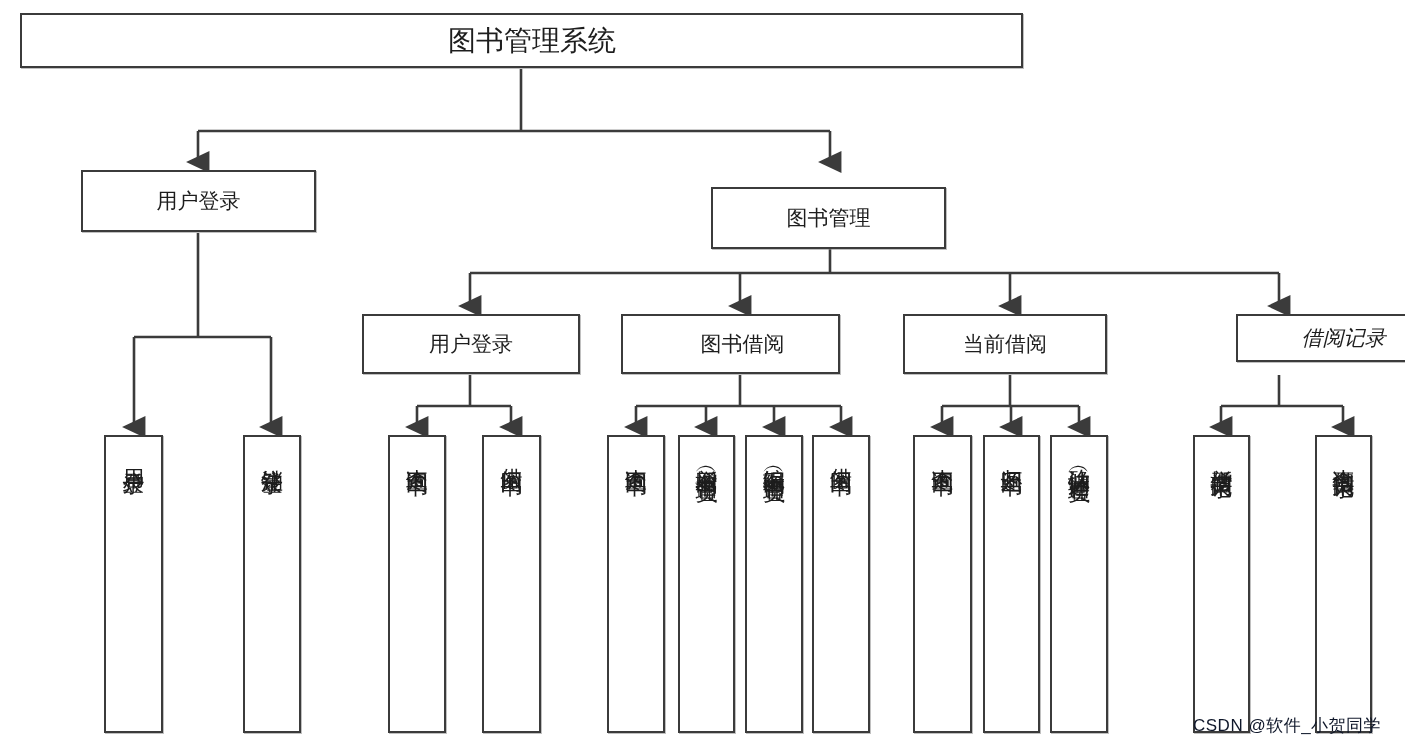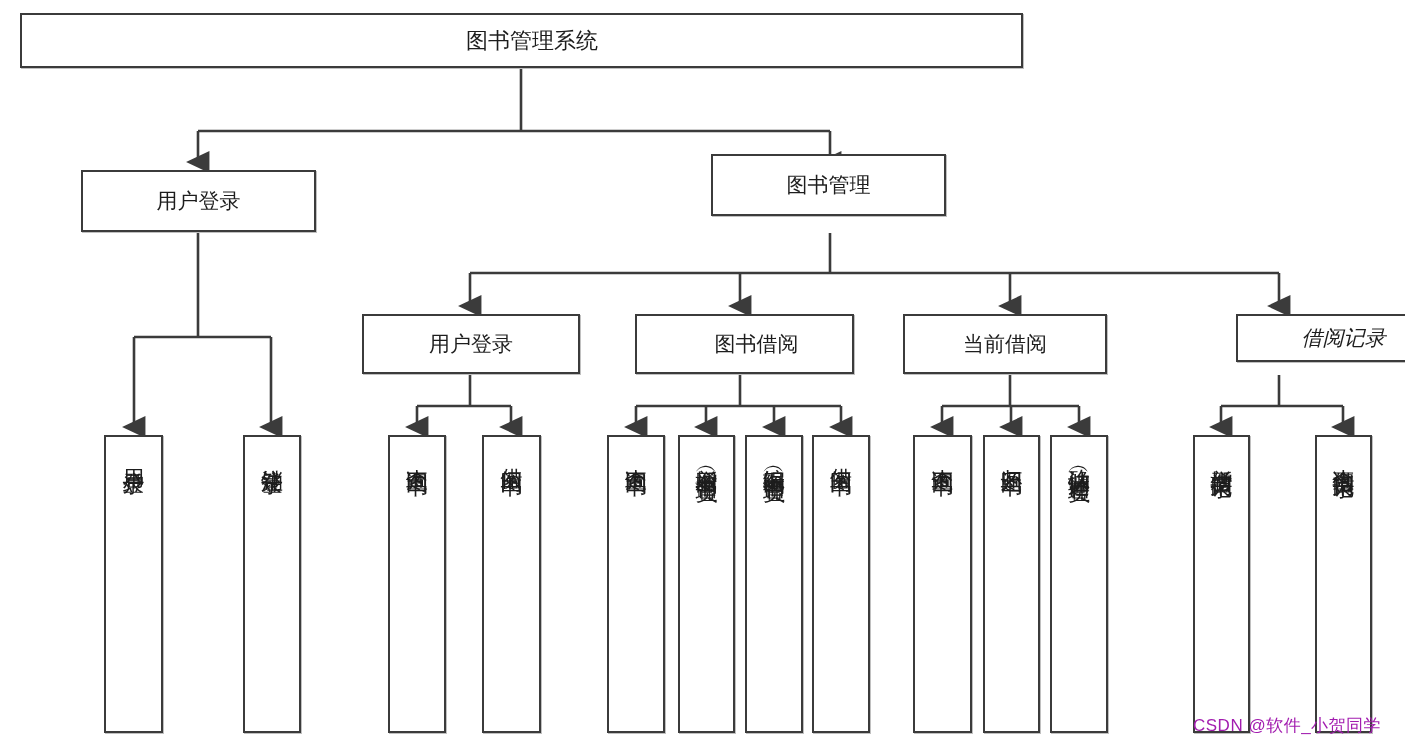--- a/index.html
+++ b/index.html
@@ -39,39 +39,39 @@
   .node-label {
     display: block;
     text-align: center;
     line-height: 1.18;
     white-space: nowrap;
   }
   .node.horizontal .node-label {
     font-size: 21px;
   }
   .node.root .node-label {
-    font-size: 22px;
+    font-size: 28px;
     margin-left: 21px;
   }
   .node.vertical {
     align-items: flex-start;
     justify-content: center;
     padding-top: 14px;
   }
   .node.vertical .node-label {
     writing-mode: vertical-rl;
     text-orientation: upright;
     font-size: 22px;
     letter-spacing: 2px;
     line-height: 1;
   }
   .watermark {
     position: absolute;
     font-size: 17px;
-    color: #a21caf;
+    color: #0f172a;
     white-space: nowrap;
     letter-spacing: 0.5px;
   }
 </style>
 </head>
 <body>
 
 <div id="diagram-canvas">
 
   <svg id="connector-layer" viewBox="0 0 1405 747" xmlns="http://www.w3.org/2000/svg">
@@ -124,28 +124,28 @@
     </g>
   </svg>
 
   <div class="node root horizontal" style="left: 20px; top: 13px; width: 1003px; height: 55px;">
     <span class="node-label">图书管理系统</span>
   </div>
 
   <div class="node horizontal" style="left: 81px; top: 170px; width: 235px; height: 62px;">
     <span class="node-label">用户登录</span>
   </div>
-  <div class="node horizontal" style="left: 711px; top: 154px; width: 235px; height: 62px;">
+  <div class="node horizontal" style="left: 711px; top: 187px; width: 235px; height: 62px;">
     <span class="node-label">图书管理</span>
   </div>
 
   <div class="node horizontal" style="left: 362px; top: 314px; width: 218px; height: 60px;">
     <span class="node-label">用户登录</span>
   </div>
-  <div class="node horizontal" style="left: 635px; top: 314px; width: 219px; height: 60px; padding-left: 24px;">
+  <div class="node horizontal" style="left: 621px; top: 314px; width: 219px; height: 60px; padding-left: 24px;">
     <span class="node-label">图书借阅</span>
   </div>
   <div class="node horizontal" style="left: 903px; top: 314px; width: 204px; height: 60px;">
     <span class="node-label">当前借阅</span>
   </div>
   <div class="node horizontal" style="left: 1236px; top: 314px; width: 215px; height: 48px; font-style: italic;">
     <span class="node-label">借阅记录</span>
   </div>
 
   <div class="node vertical" style="left: 104px; top: 435px; width: 59px; height: 298px;">

